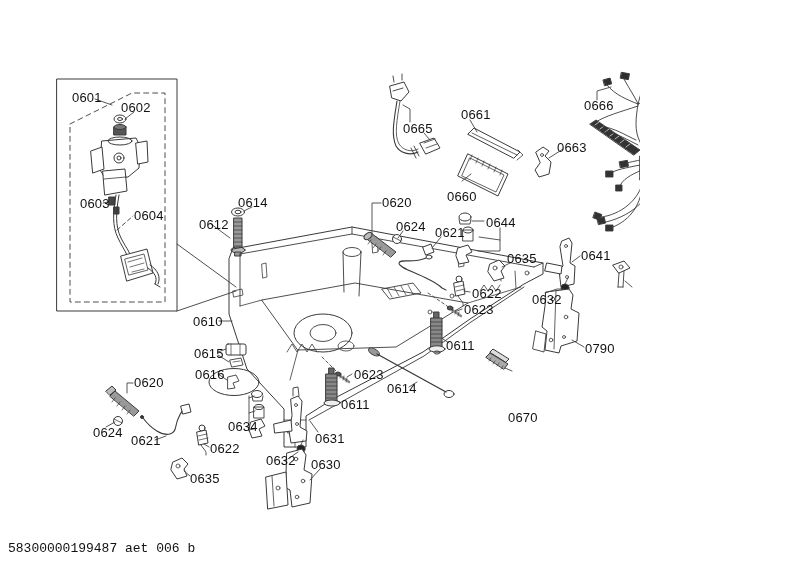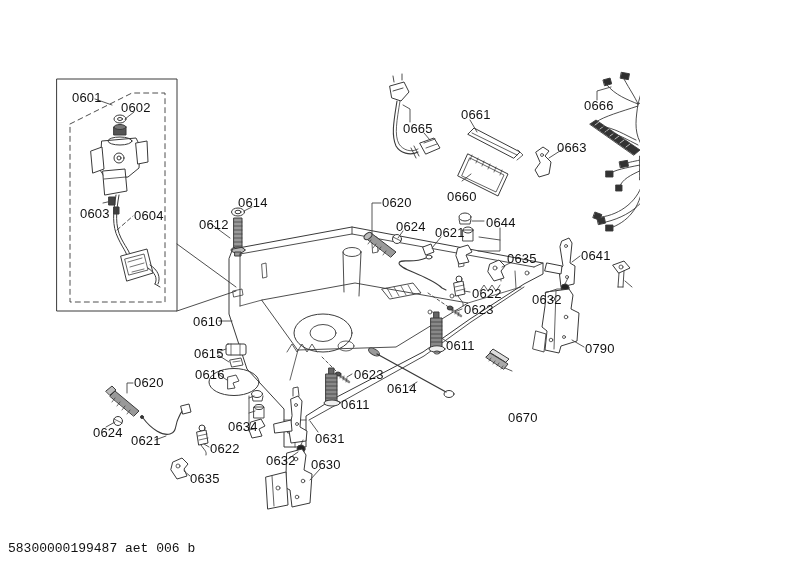--- a/index.html
+++ b/index.html
@@ -320,21 +320,21 @@
       <path d="M249,396 L249,431 M249,398 L254,396 M249,413 L255,411 M249,430 L254,429"></path>
       <path d="M318,432 L310,421"></path>
       <path d="M288,459 L298,452"></path>
       <path d="M320,469 L310,480"></path>
     </g>
   </svg>
 
   <div id="labels-layer">
       <span class="part-label" style="left: 72px; top: 91px;">0601</span>
       <span class="part-label" style="left: 121px; top: 101px;">0602</span>
-      <span class="part-label" style="left: 80px; top: 207px;">0603</span>
+      <span class="part-label" style="left: 80px; top: 197px;">0603</span>
       <span class="part-label" style="left: 134px; top: 209px;">0604</span>
       <span class="part-label" style="left: 199px; top: 218px; text-align: center;">0612</span>
       <span class="part-label" style="left: 238px; top: 196px;">0614</span>
       <span class="part-label" style="left: 403px; top: 122px;">0665</span>
       <span class="part-label" style="left: 461px; top: 108px;">0661</span>
       <span class="part-label" style="left: 447px; top: 190px;">0660</span>
       <span class="part-label" style="left: 557px; top: 122px; margin-top: 19px;">0663</span>
       <span class="part-label" style="left: 584px; top: 99px;">0666</span>
       <span class="part-label" style="left: 382px; top: 196px;">0620</span>
       <span class="part-label" style="left: 396px; top: 220px;">0624</span>

